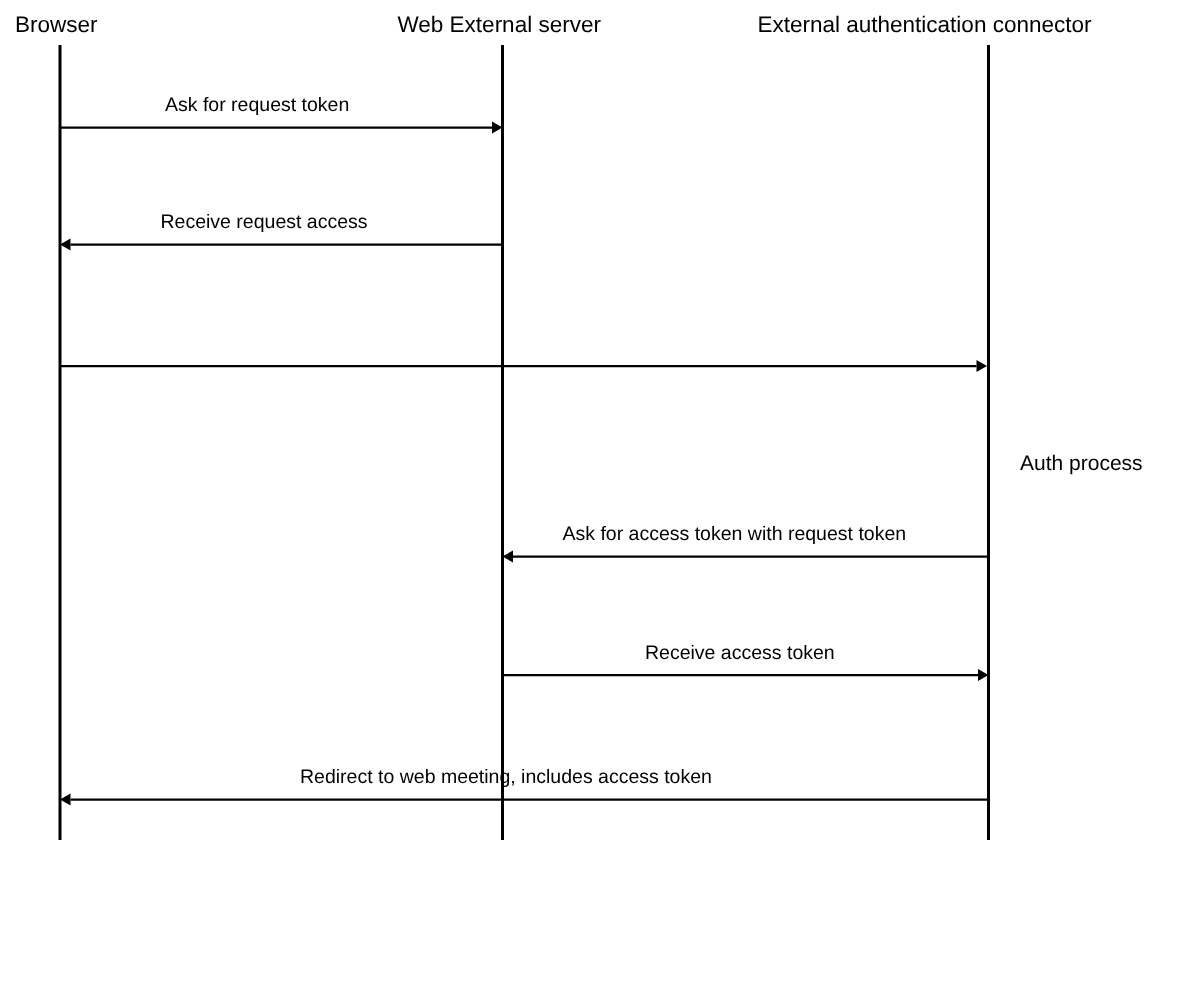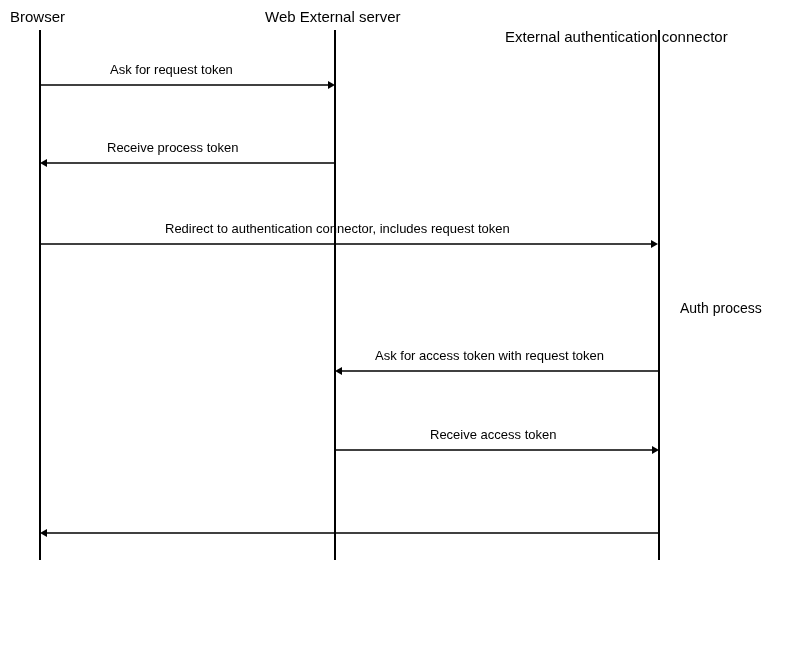--- a/index.html
+++ b/index.html
@@ -44,58 +44,58 @@
       overflow: visible;
     }
   </style>
 </head>
 <body>
 
 <div class="diagram">
 
   <div class="participant-label" style="left:10px; top:8px;">Browser</div>
   <div class="participant-label" style="left:265px; top:8px;">Web External server</div>
-  <div class="participant-label" style="left:505px; top:8px;margin-top:20px;">External authentication connector</div>
+  <div class="participant-label" style="left:505px; top:8px;">External authentication connector</div>
 
   <div class="lifeline" style="left:39px; top:30px; height:625px;"></div>
   <div class="lifeline" style="left:334px; top:30px; height:625px;"></div>
   <div class="lifeline" style="left:658px; top:30px; height:625px;"></div>
 
   <div class="message-label" style="left:110px; top:62px;">Ask for request token</div>
   <svg class="arrow message-arrow" style="left:40px; top:80px;" width="295" height="10">
     <line x1="0" y1="5" x2="288" y2="5" stroke="#000" stroke-width="1.5"></line>
     <polygon points="288,1 295,5 288,9" fill="#000"></polygon>
   </svg>
 
-  <div class="message-label" style="left:107px; top:140px;">Receive process token</div>
+  <div class="message-label" style="left:107px; top:140px;">Receive request access</div>
   <svg class="arrow message-arrow" style="left:40px; top:158px;" width="295" height="10">
     <line x1="7" y1="5" x2="295" y2="5" stroke="#000" stroke-width="1.5"></line>
     <polygon points="7,1 0,5 7,9" fill="#000"></polygon>
   </svg>
 
-  <div class="message-label" style="left:165px; top:221px;">Redirect to authentication connector, includes request token</div>
   <svg class="arrow message-arrow" style="left:40px; top:239px;" width="618" height="10">
     <line x1="0" y1="5" x2="611" y2="5" stroke="#000" stroke-width="1.5"></line>
     <polygon points="611,1 618,5 611,9" fill="#000"></polygon>
   </svg>
 
   <div class="side-label" style="left:680px; top:300px;">Auth process</div>
 
   <div class="message-label" style="left:375px; top:348px;">Ask for access token with request token</div>
   <svg class="arrow message-arrow" style="left:335px; top:366px;" width="324" height="10">
     <line x1="7" y1="5" x2="324" y2="5" stroke="#000" stroke-width="1.5"></line>
     <polygon points="7,1 0,5 7,9" fill="#000"></polygon>
   </svg>
 
   <div class="message-label" style="left:430px; top:427px;">Receive access token</div>
   <svg class="arrow message-arrow" style="left:335px; top:445px;" width="324" height="10">
     <line x1="0" y1="5" x2="317" y2="5" stroke="#000" stroke-width="1.5"></line>
     <polygon points="317,1 324,5 317,9" fill="#000"></polygon>
   </svg>
 
+  <div class="message-label" style="left:200px; top:510px;">Redirect to web meeting, includes access token</div>
   <svg class="arrow message-arrow" style="left:40px; top:528px;" width="618" height="10">
     <line x1="7" y1="5" x2="618" y2="5" stroke="#000" stroke-width="1.5"></line>
     <polygon points="7,1 0,5 7,9" fill="#000"></polygon>
   </svg>
 
   <svg class="arrow message-arrow" style="left:40px; top:609px;" width="295" height="10">
     <line x1="0" y1="5" x2="288" y2="5" stroke="#000" stroke-width="1.5"></line>
     <polygon points="288,1 295,5 288,9" fill="#000"></polygon>
   </svg>
 

